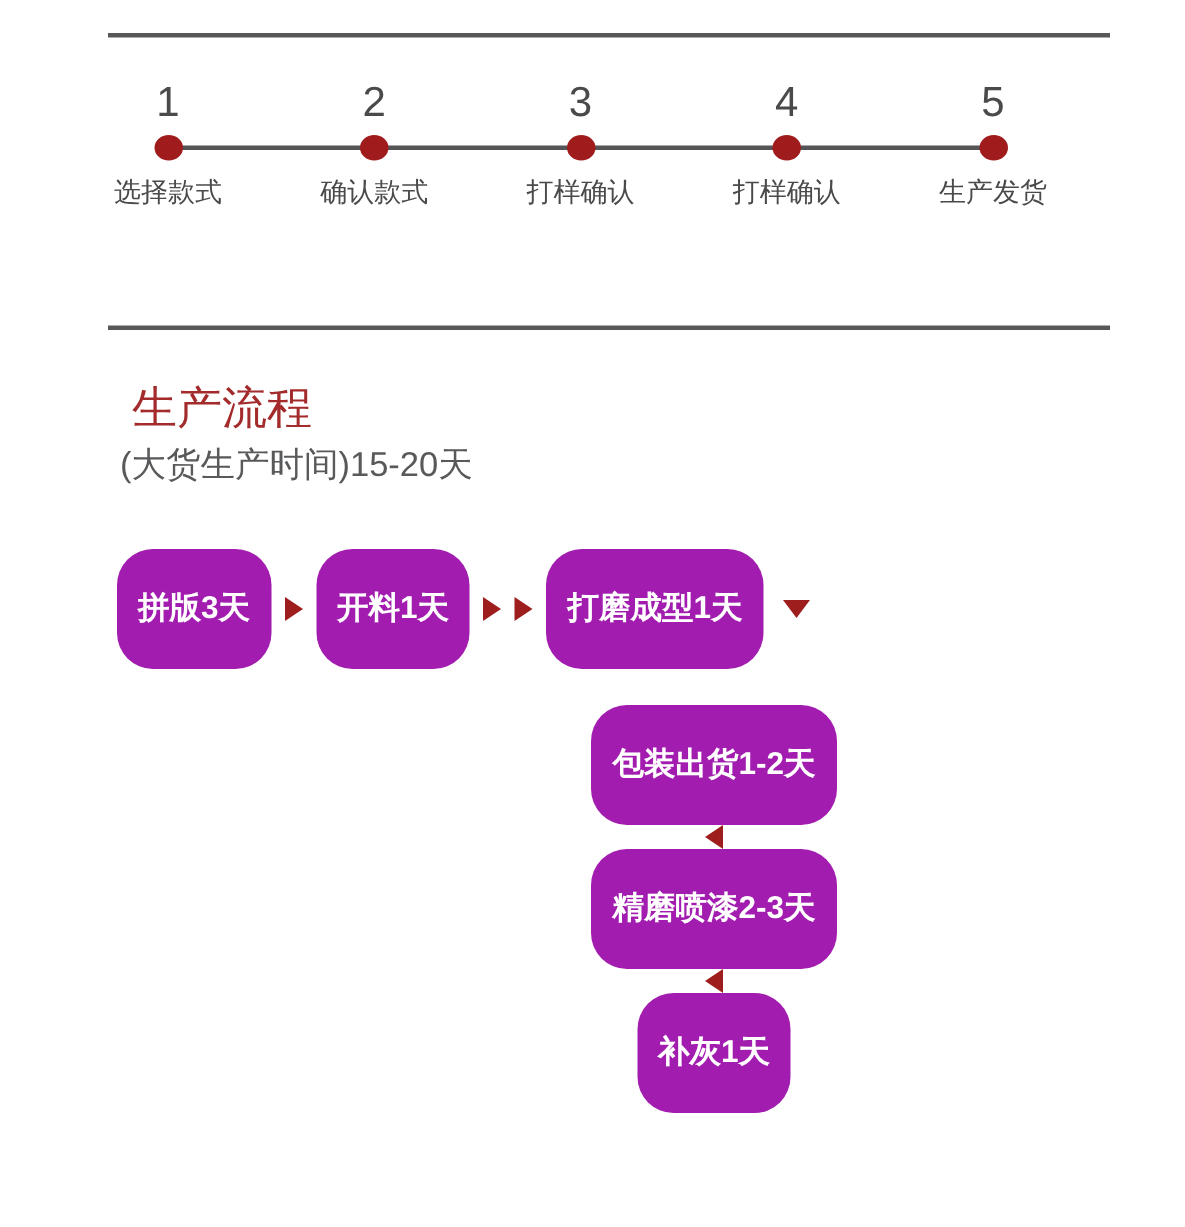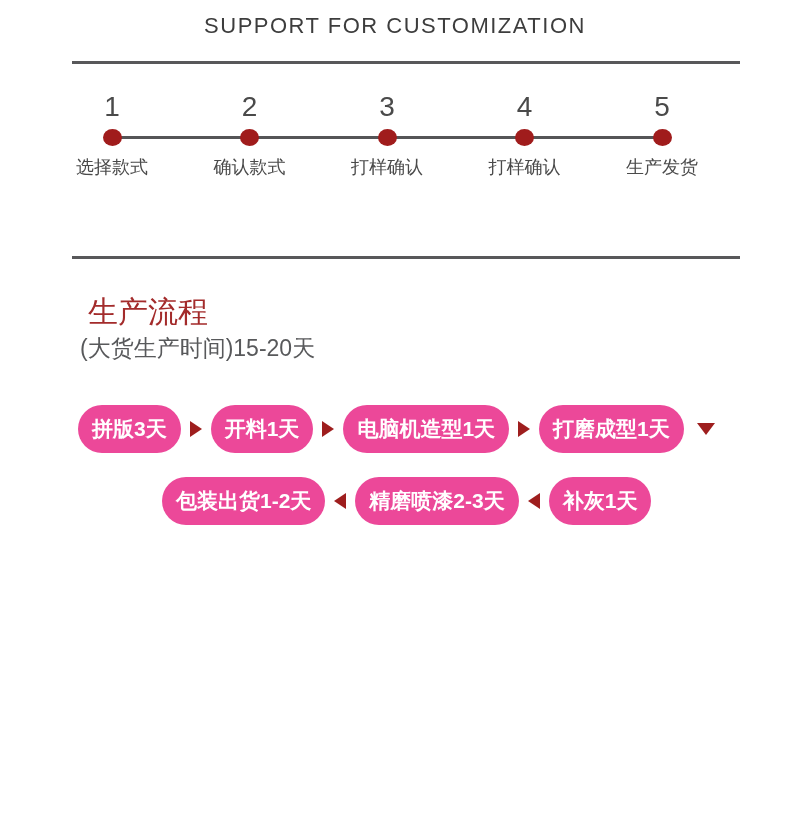--- a/index.html
+++ b/index.html
@@ -56,25 +56,25 @@
   
   .prod-note{
     margin:0 0 0 80px;font-size:23px;color:#58595B;line-height:40px;
   }
   .prod-note.first{margin-top:32px;}
 
   .flow-row{
     display:flex;align-items:center;column-gap:9px;
   }
   .flow-row.row1{margin:37px 0 0 78px;}
-  .flow-row.row2{margin:24px 0 0 162px;}
+  .flow-row.row2{margin:24px 0 0 162px;flex-direction:column;}
   .flow-pill{
     height:48px;line-height:48px;border-radius:24px;
-    background:#ec4899;color:#ffffff;
-    padding:0 14px;font-size:21px;font-weight:600;
+    background:#a21caf;color:#ffffff;
+    padding:16px 14px;font-size:21px;font-weight:600;
     white-space:nowrap;
   }
   .arrow-right{
     width:0;height:0;
     border-top:8px solid transparent;border-bottom:8px solid transparent;
     border-left:12px solid #9E1E1E;
   }
   .arrow-left{
     width:0;height:0;
     border-top:8px solid transparent;border-bottom:8px solid transparent;
@@ -84,21 +84,20 @@
     width:0;height:0;margin-left:4px;
     border-left:9px solid transparent;border-right:9px solid transparent;
     border-top:12px solid #9E1E1E;
   }
 </style>
 </head>
 <body>
 
 <div class="page">
 
-  <div class="subtitle">SUPPORT FOR CUSTOMIZATION</div>
 
   <div class="divider first"></div>
 
 
   <div class="timeline">
     <div class="timeline-line"></div>
 
     <div class="t-step">
       <div class="step-num">1</div>
       <div class="step-dot"></div>
@@ -130,21 +129,20 @@
 
   <div class="section-heading">生产流程</div>
 
   <p class="prod-note">(大货生产时间)15-20天</p>
 
   <div class="flow-row row1">
     <div class="flow-pill">拼版3天</div>
     <div class="arrow-right"></div>
     <div class="flow-pill">开料1天</div>
     <div class="arrow-right"></div>
-    <div class="flow-pill">电脑机造型1天</div>
     <div class="arrow-right"></div>
     <div class="flow-pill">打磨成型1天</div>
     <div class="arrow-down"></div>
   </div>
 
   <div class="flow-row row2">
     <div class="flow-pill">包装出货1-2天</div>
     <div class="arrow-left"></div>
     <div class="flow-pill">精磨喷漆2-3天</div>
     <div class="arrow-left"></div>

